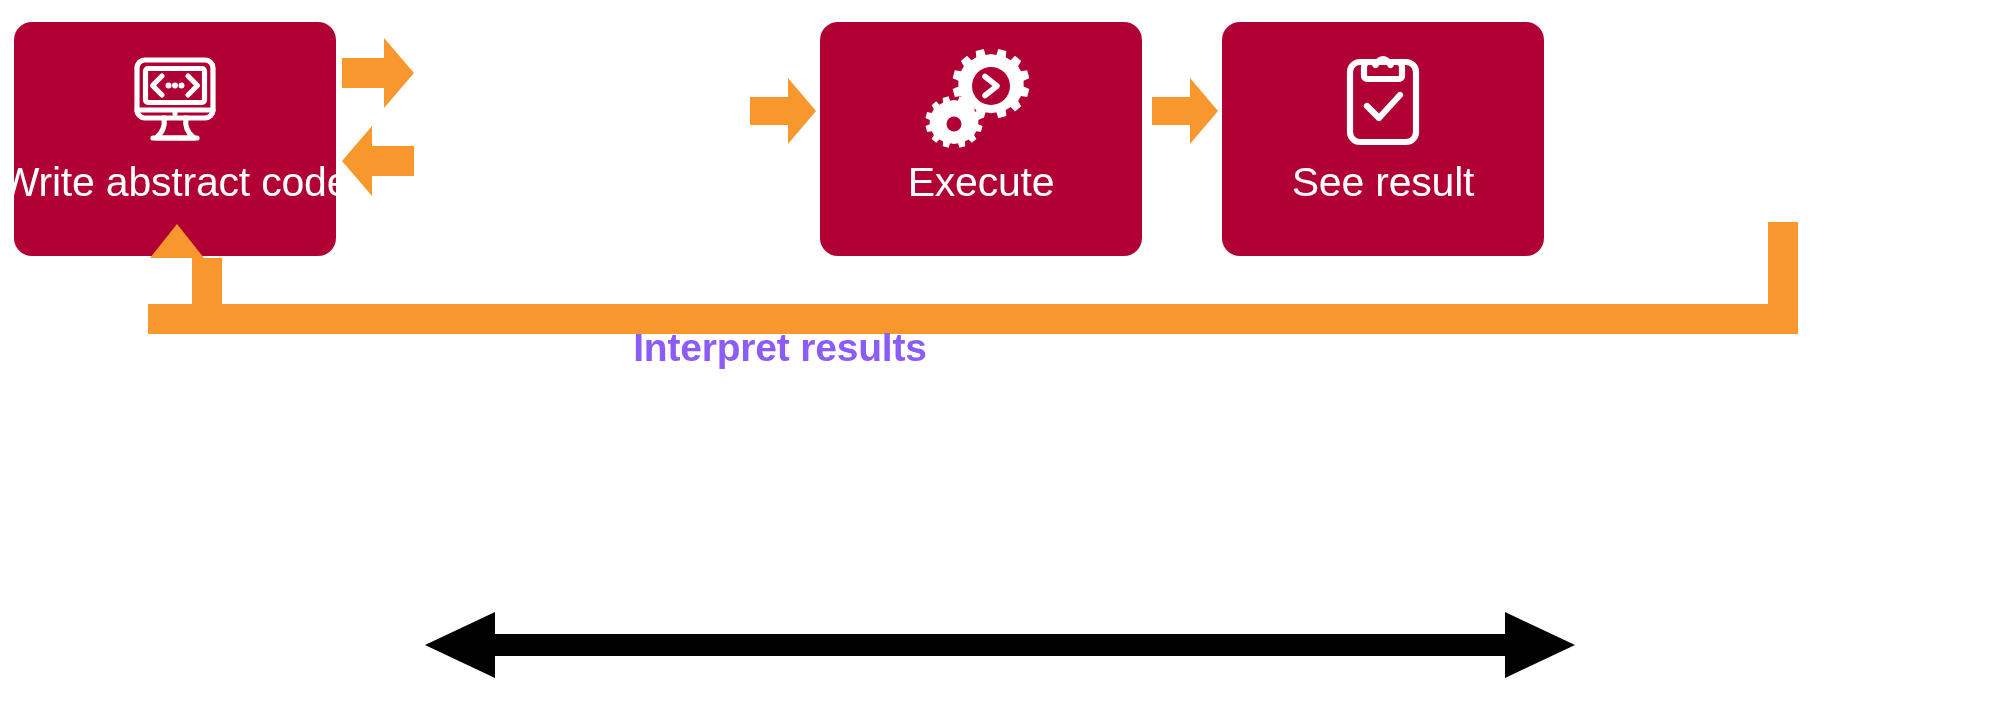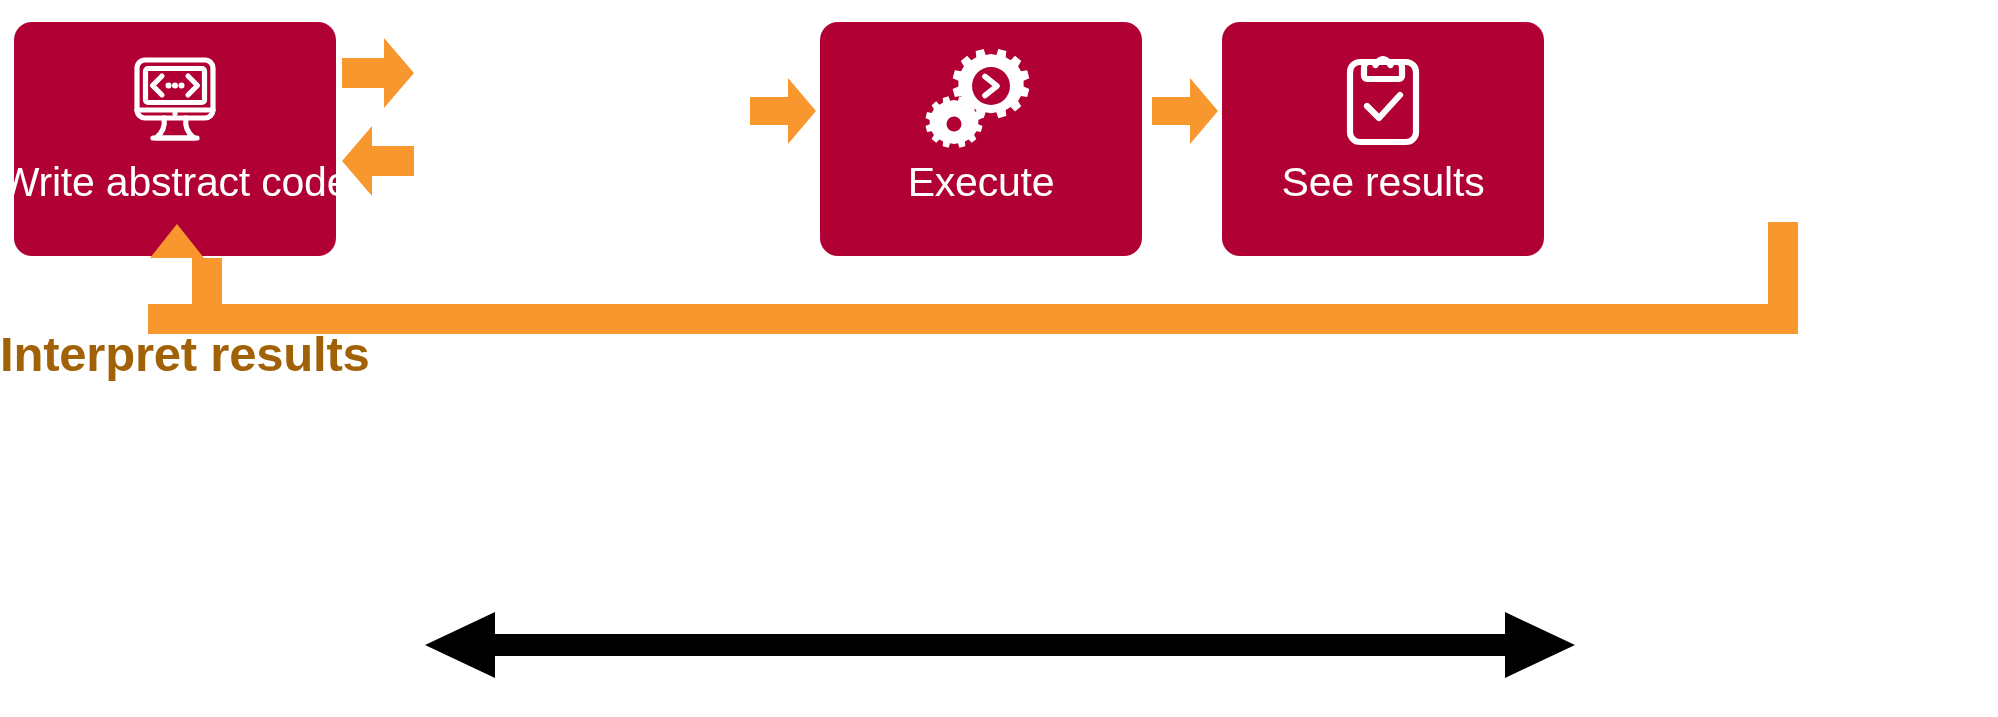--- a/index.html
+++ b/index.html
@@ -76,22 +76,23 @@
     top: 222px;
     width: 1660px;
     height: 118px;
     pointer-events: none;
   }
   #interpret-label {
     position: absolute;
     left: 0;
     top: 326px;
     width: 1560px;
-    color: #a16207;
-    font-size: 49px;
+    text-align: center;
+    color: #8b5cf6;
+    font-size: 39px;
     font-weight: bold;
     letter-spacing: -0.2px;
   }
 
   
   #gap-caption {
     position: absolute;
     left: 0;
     top: 458px;
     width: 1998px;
@@ -168,21 +169,21 @@
     <div class="card-icon">
       <svg width="92" height="104" viewBox="0 0 92 104" aria-hidden="true">
         <g fill="none" stroke="#ffffff" stroke-width="6.2" stroke-linejoin="round" stroke-linecap="round">
           <rect x="13" y="14" width="66" height="80" rx="10"></rect>
           <path d="M32 14 h28 a5 5 0 0 1 5 5 v9 a3 3 0 0 1 -3 3 h-32 a3 3 0 0 1 -3 -3 v-9 a5 5 0 0 1 5 -5 Z"></path>
           <path d="M38.5 17 q7.5 -12 15 0"></path>
           <path d="M30 58 L42 70 L63 47"></path>
         </g>
       </svg>
     </div>
-    <div class="card-label">See results</div>
+    <div class="card-label">See result</div>
   </div>
 
   <div class="conn" id="conn-0-right">
     <svg width="76" height="74" viewBox="0 0 76 74" aria-hidden="true">
       <path d="M2 22 H44 V2 L74 37 L44 72 V52 H2 Z" fill="#F9972F"></path>
     </svg>
   </div>
 
   <div class="conn" id="conn-1-left">
     <svg width="76" height="74" viewBox="0 0 76 74" aria-hidden="true">

